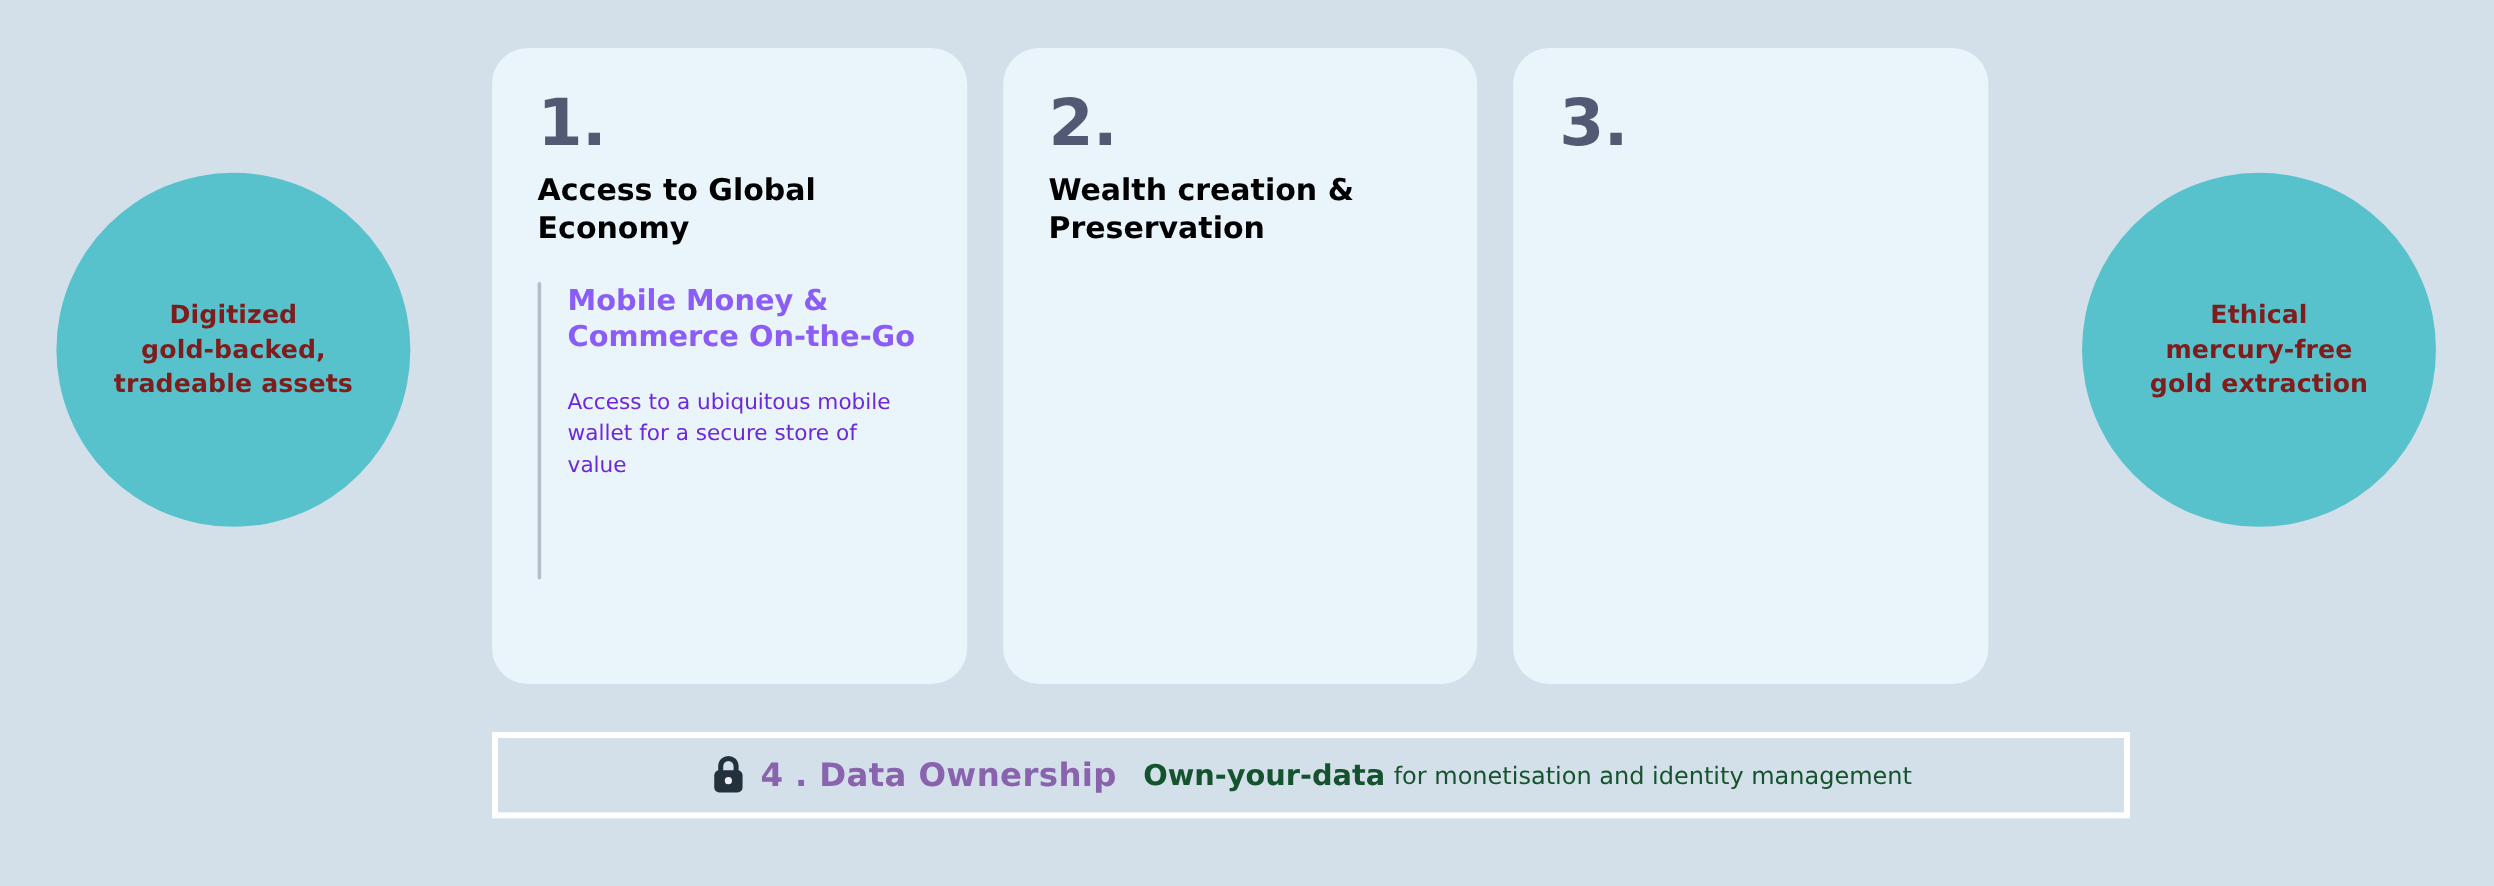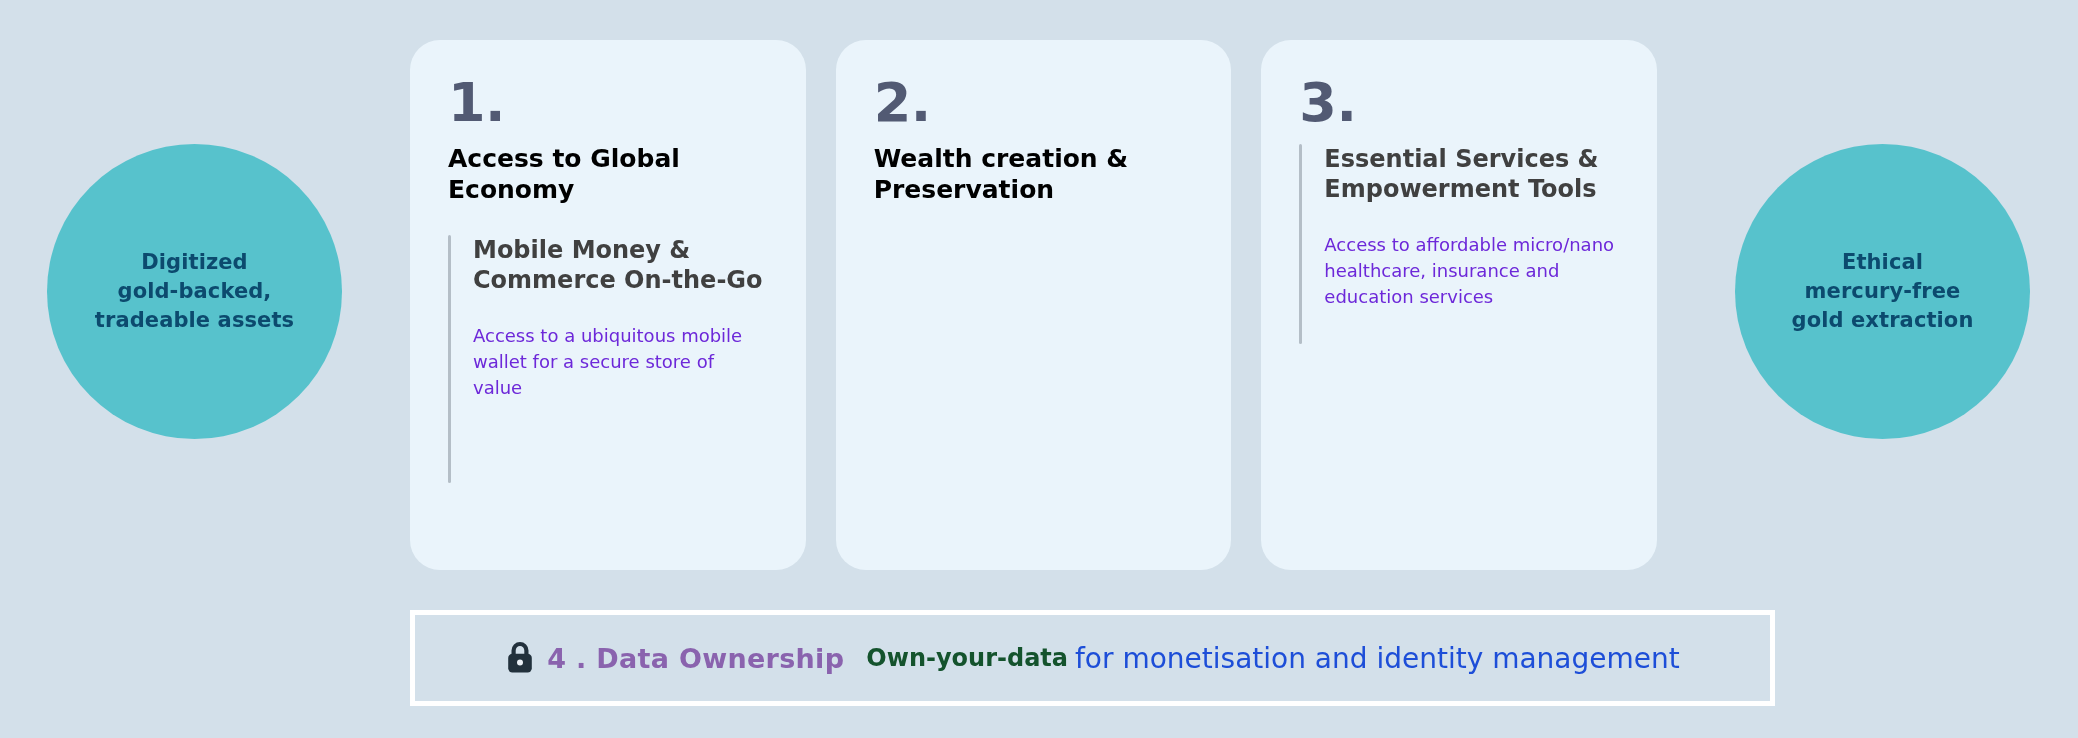--- a/index.html
+++ b/index.html
@@ -25,21 +25,21 @@
   .circle {
     position: absolute;
     border-radius: 50%;
     background: #57c2cc;
     display: flex;
     align-items: center;
     justify-content: center;
     text-align: center;
   }
   .circle-text {
-    color: #0c4a6e;
+    color: #7f1d1d;
     font-size: 21px;
     font-weight: bold;
     line-height: 1.38;
     letter-spacing: 0.1px;
     white-space: pre-line;
   }
   #circle-left {
     left: 47px;
     top: 144px;
     width: 295px;
@@ -97,21 +97,21 @@
     flex: 0 0 3px;
     margin-right: 22px;
     align-self: stretch;
     max-height: 250px;
   }
   .card-text {
     display: flex;
     flex-direction: column;
   }
   .card-subtitle {
-    color: #404040;
+    color: #8b5cf6;
     font-size: 24px;
     font-weight: bold;
     line-height: 1.26;
     margin-bottom: 28px;
   }
   .card-desc {
     color: #6d28d9;
     font-size: 18px;
     line-height: 1.42;
   }
@@ -120,21 +120,21 @@
   #card-1 .accent-bar { max-height: 248px; }
   #card-2 .accent-bar { max-height: 212px; }
   #card-3 .accent-bar { max-height: 200px; }
 
   
   #bottom-bar {
     position: absolute;
     left: 410px;
     top: 610px;
     width: 1365px;
-    height: 96px;
+    height: 72px;
     box-sizing: border-box;
     border: 5px solid #ffffff;
     background: #d3e0ea;
     display: flex;
     align-items: center;
     justify-content: center;
   }
   .bar-inner {
     display: flex;
     align-items: center;
@@ -155,22 +155,22 @@
     margin-right: 22px;
     white-space: nowrap;
   }
   .bar-strong {
     color: #14532d;
     font-size: 24px;
     font-weight: bold;
     white-space: nowrap;
   }
   .bar-rest {
-    color: #1d4ed8;
-    font-size: 28px;
+    color: #14532d;
+    font-size: 20px;
     white-space: nowrap;
     margin-left: 7px;
   }
 </style>
 </head>
 <body>
 
 <div class="stage">
 
   <div class="circle" id="circle-left">
@@ -193,27 +193,20 @@
       </div>
     </div>
 
     <div class="card" id="card-2">
       <div class="card-number">2.</div>
       <div class="card-heading">Wealth creation &amp; Preservation</div>
     </div>
 
     <div class="card" id="card-3">
       <div class="card-number">3.</div>
-      <div class="card-body">
-        <div class="accent-bar"></div>
-        <div class="card-text">
-          <div class="card-subtitle">Essential Services &amp; Empowerment Tools</div>
-          <div class="card-desc">Access to affordable micro/nano healthcare, insurance and education services</div>
-        </div>
-      </div>
     </div>
 
   </div>
 
   <div class="circle" id="circle-right">
     <div class="circle-text">Ethical
 mercury-free
 gold extraction</div>
   </div>
 

